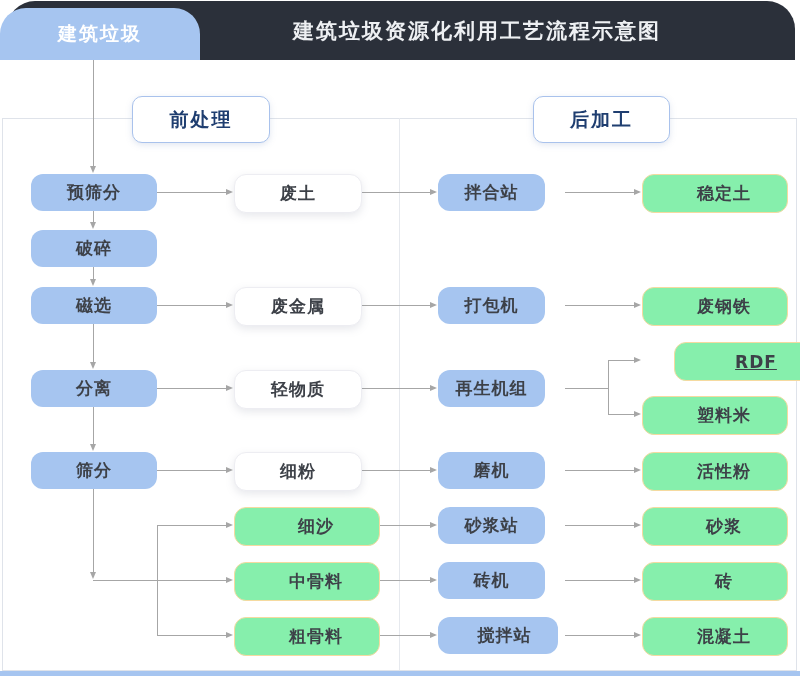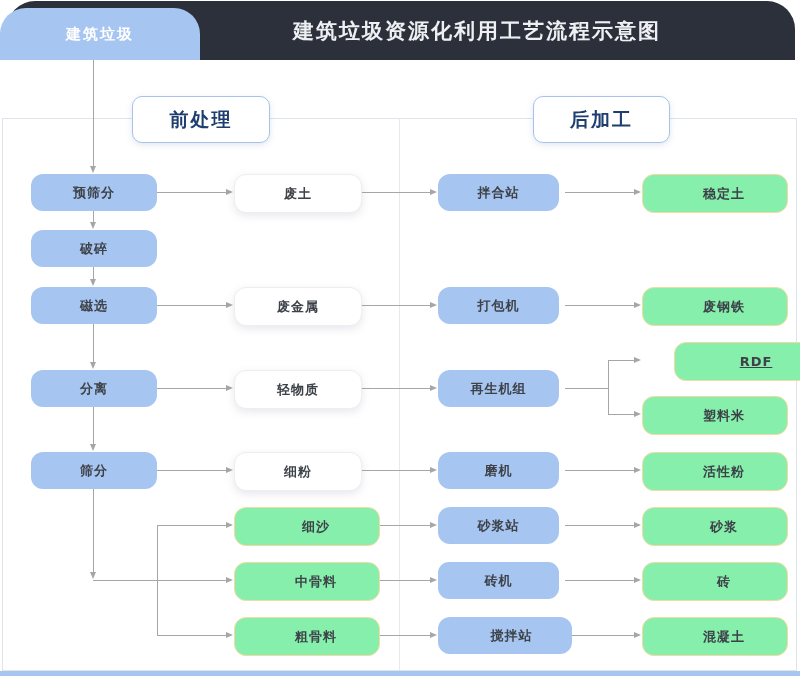--- a/index.html
+++ b/index.html
@@ -10,43 +10,43 @@
   }
   
   .topbar{position:absolute;left:7px;top:1px;width:788px;height:59px;
     background:#2b303a;border-radius:28px 28px 0 0;z-index:1;}
   .topbar .title{position:absolute;left:200px;top:0;width:540px;height:59px;
     display:flex;align-items:center;justify-content:center;
     color:#eef0f3;font-size:21px;font-weight:700;letter-spacing:2px;}
   .tab{position:absolute;left:0;top:8px;width:200px;height:52px;
     background:#a6c5f0;border-radius:26px 26px 0 0;z-index:2;
     display:flex;align-items:center;justify-content:center;
-    color:#ffffff;font-size:15px;font-weight:700;letter-spacing:2px;}
+    color:#ffffff;font-size:19px;font-weight:700;letter-spacing:2px;}
   
   .frame{position:absolute;left:2px;top:118px;width:793px;height:551px;
     border:1px solid #dfe3ea;background:#ffffff;z-index:0;}
   .divider{position:absolute;left:399px;top:118px;width:1px;height:552px;
     background:#e6e9ee;z-index:0;}
   .bottom-strip{position:absolute;left:0;bottom:0;width:800px;height:5px;
     background:#a6c5f0;z-index:1;}
   
   .pill{position:absolute;width:136px;height:45px;background:#ffffff;
     border:1px solid #a9c2ec;border-radius:10px;z-index:3;
     display:flex;align-items:center;justify-content:center;
     color:#1f3e70;font-size:19px;font-weight:700;letter-spacing:2px;
     box-shadow:0 2px 6px rgba(140,160,200,.25);}
   
   .node{position:absolute;width:126px;height:37px;border-radius:12px;z-index:2;
     display:flex;align-items:center;justify-content:center;
-    font-size:13px;font-weight:700;color:#3d4148;letter-spacing:1px;}
+    font-size:17px;font-weight:700;color:#3d4148;letter-spacing:1px;}
   .node.blue{background:#a6c5f0;}
   .node.white{background:#ffffff;border:1px solid #ededf2;
     box-shadow:0 3px 8px rgba(120,130,150,.18);}
   .node.yellow{background:#86efac;border:1px solid #f5daa0;padding-left:18px;}
-  .node.wide{width:121px;}
+  .node.wide{width:107px;}
   
   .eh{position:absolute;height:1px;background:#a6a6a6;z-index:1;}
   .eh.ar::after{content:"";position:absolute;right:-6px;top:-3px;width:0;height:0;
     border-left:7px solid #a6a6a6;border-top:3.5px solid transparent;border-bottom:3.5px solid transparent;}
   .ev{position:absolute;width:1px;background:#a6a6a6;z-index:1;}
   .ev.ar::after{content:"";position:absolute;bottom:-6px;left:-3px;width:0;height:0;
     border-top:7px solid #a6a6a6;border-left:3.5px solid transparent;border-right:3.5px solid transparent;}
 </style>
 </head>
 <body>

